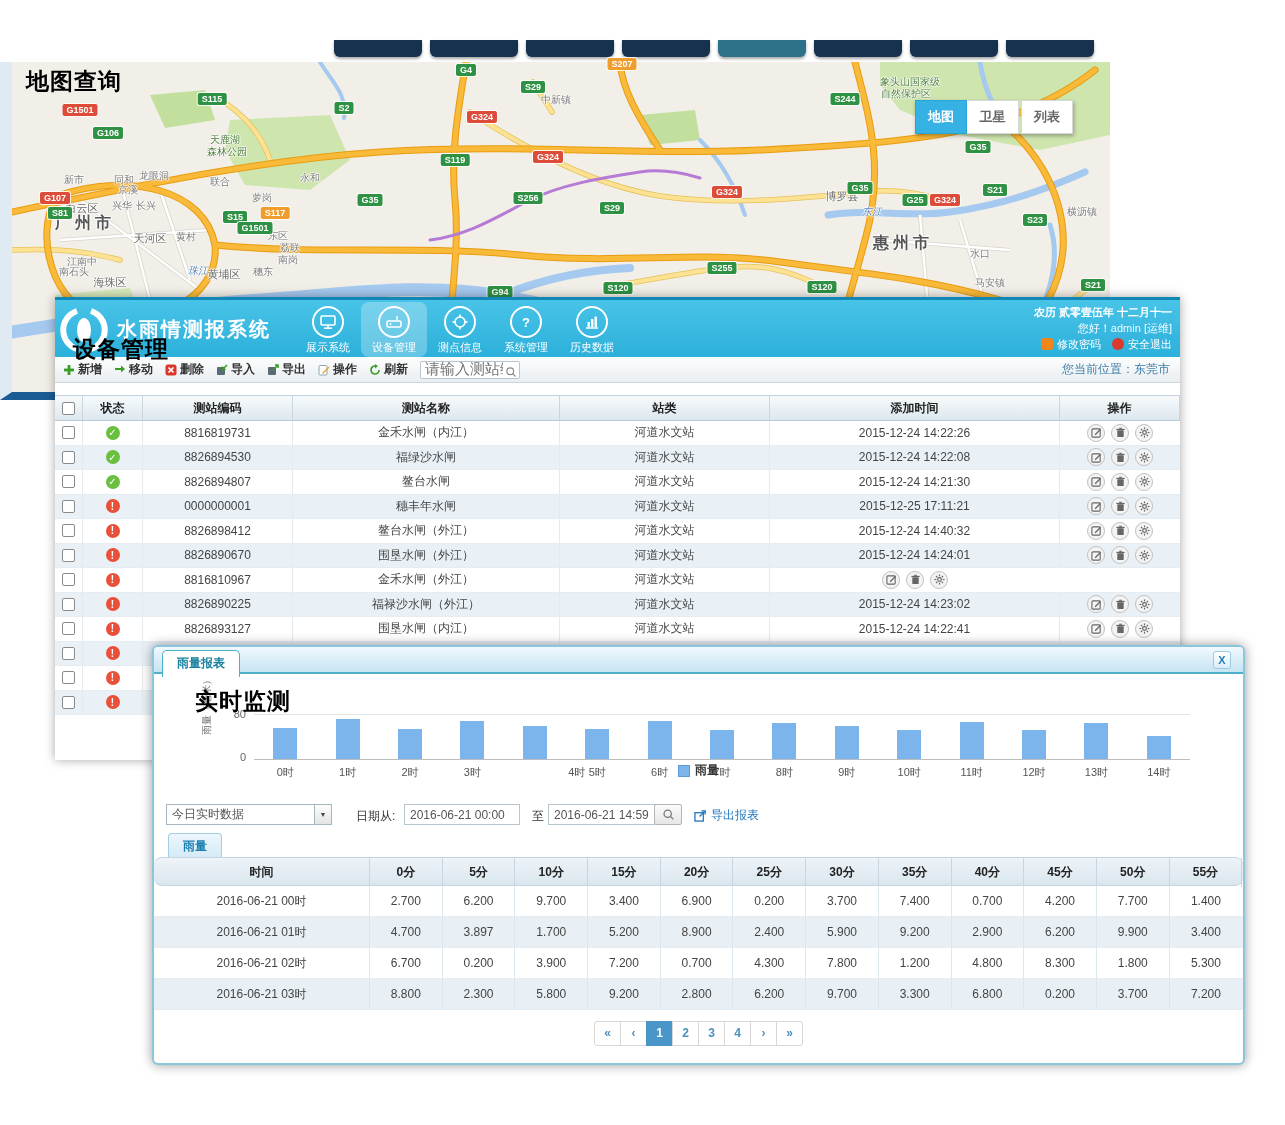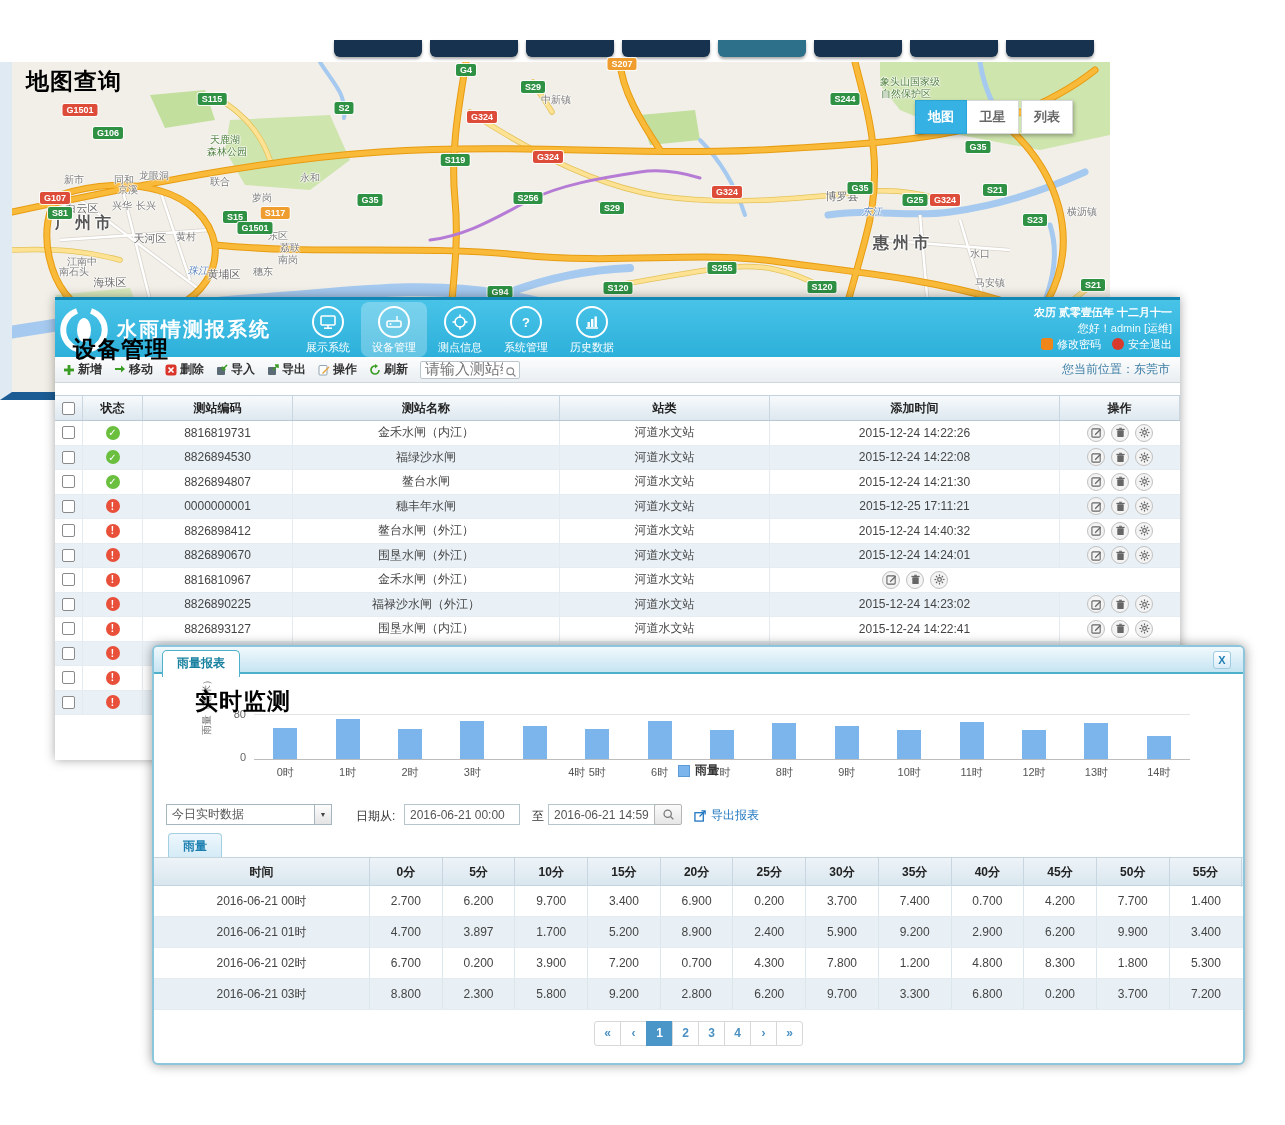--- a/index.html
+++ b/index.html
@@ -108,21 +108,21 @@
     font-family:"Liberation Sans","DejaVu Sans",sans-serif; }
   #p-search { position:absolute; left:500px; top:0; width:28px; height:21px; background:linear-gradient(#fbfbfb,#e6e6e6);
     border:1px solid #b5b5b5; border-radius:2px; display:flex; align-items:center; justify-content:center; cursor:pointer; }
   #p-export { position:absolute; left:540px; top:3px; display:flex; align-items:center; gap:4px; color:#1f76c0; cursor:pointer; }
 
   #p-subtab { position:absolute; left:14px; top:186px; padding:4px 14px; background:linear-gradient(#eef7fc,#d2eaf6);
     border:1px solid #a3cfe3; border-bottom:none; border-radius:4px 4px 0 0; color:#1a7fb0; font-size:12px; font-weight:bold; cursor:pointer; }
 
   #p-table { position:absolute; left:0; top:210px; width:1089px; }
   .prow { display:grid; grid-template-columns:216px repeat(12,72.7px); }
-  .prow.hdr { height:29px; background:linear-gradient(#eef4f8,#d9e6ee); border-top:1px solid #c5d5df; border-bottom:1px solid #c5d5df; }
+  .prow.hdr { height:29px; background:linear-gradient(#eef4f8,#d9e6ee); border-top:1px solid #c5d5df; border-bottom:1px solid #c5d5df;border-radius:8px; }
   .pcell { font-size:12px; color:#444; display:flex; align-items:center; justify-content:center; height:30px;
     border-right:1px solid #dce6ed; }
   .prow.hdr .pcell { font-weight:bold; color:#222; height:29px; border-right:1px solid #c7d6e0; }
   .pcell:last-child { border-right:none; }
   .prow.alt { background:#e9f0f5; }
   .prow:not(.hdr) { border-bottom:1px solid #e4ecf1; }
 
   #p-pager { position:absolute; left:0; top:374px; width:100%; display:flex; justify-content:center; }
   .pg { min-width:27px; height:25px; line-height:23px; text-align:center; border:1px solid #d8d8d8; background:#fff;
     color:#4a90c2; font-size:12px; font-weight:bold; margin-left:-1px; padding:0 5px; cursor:pointer; }

